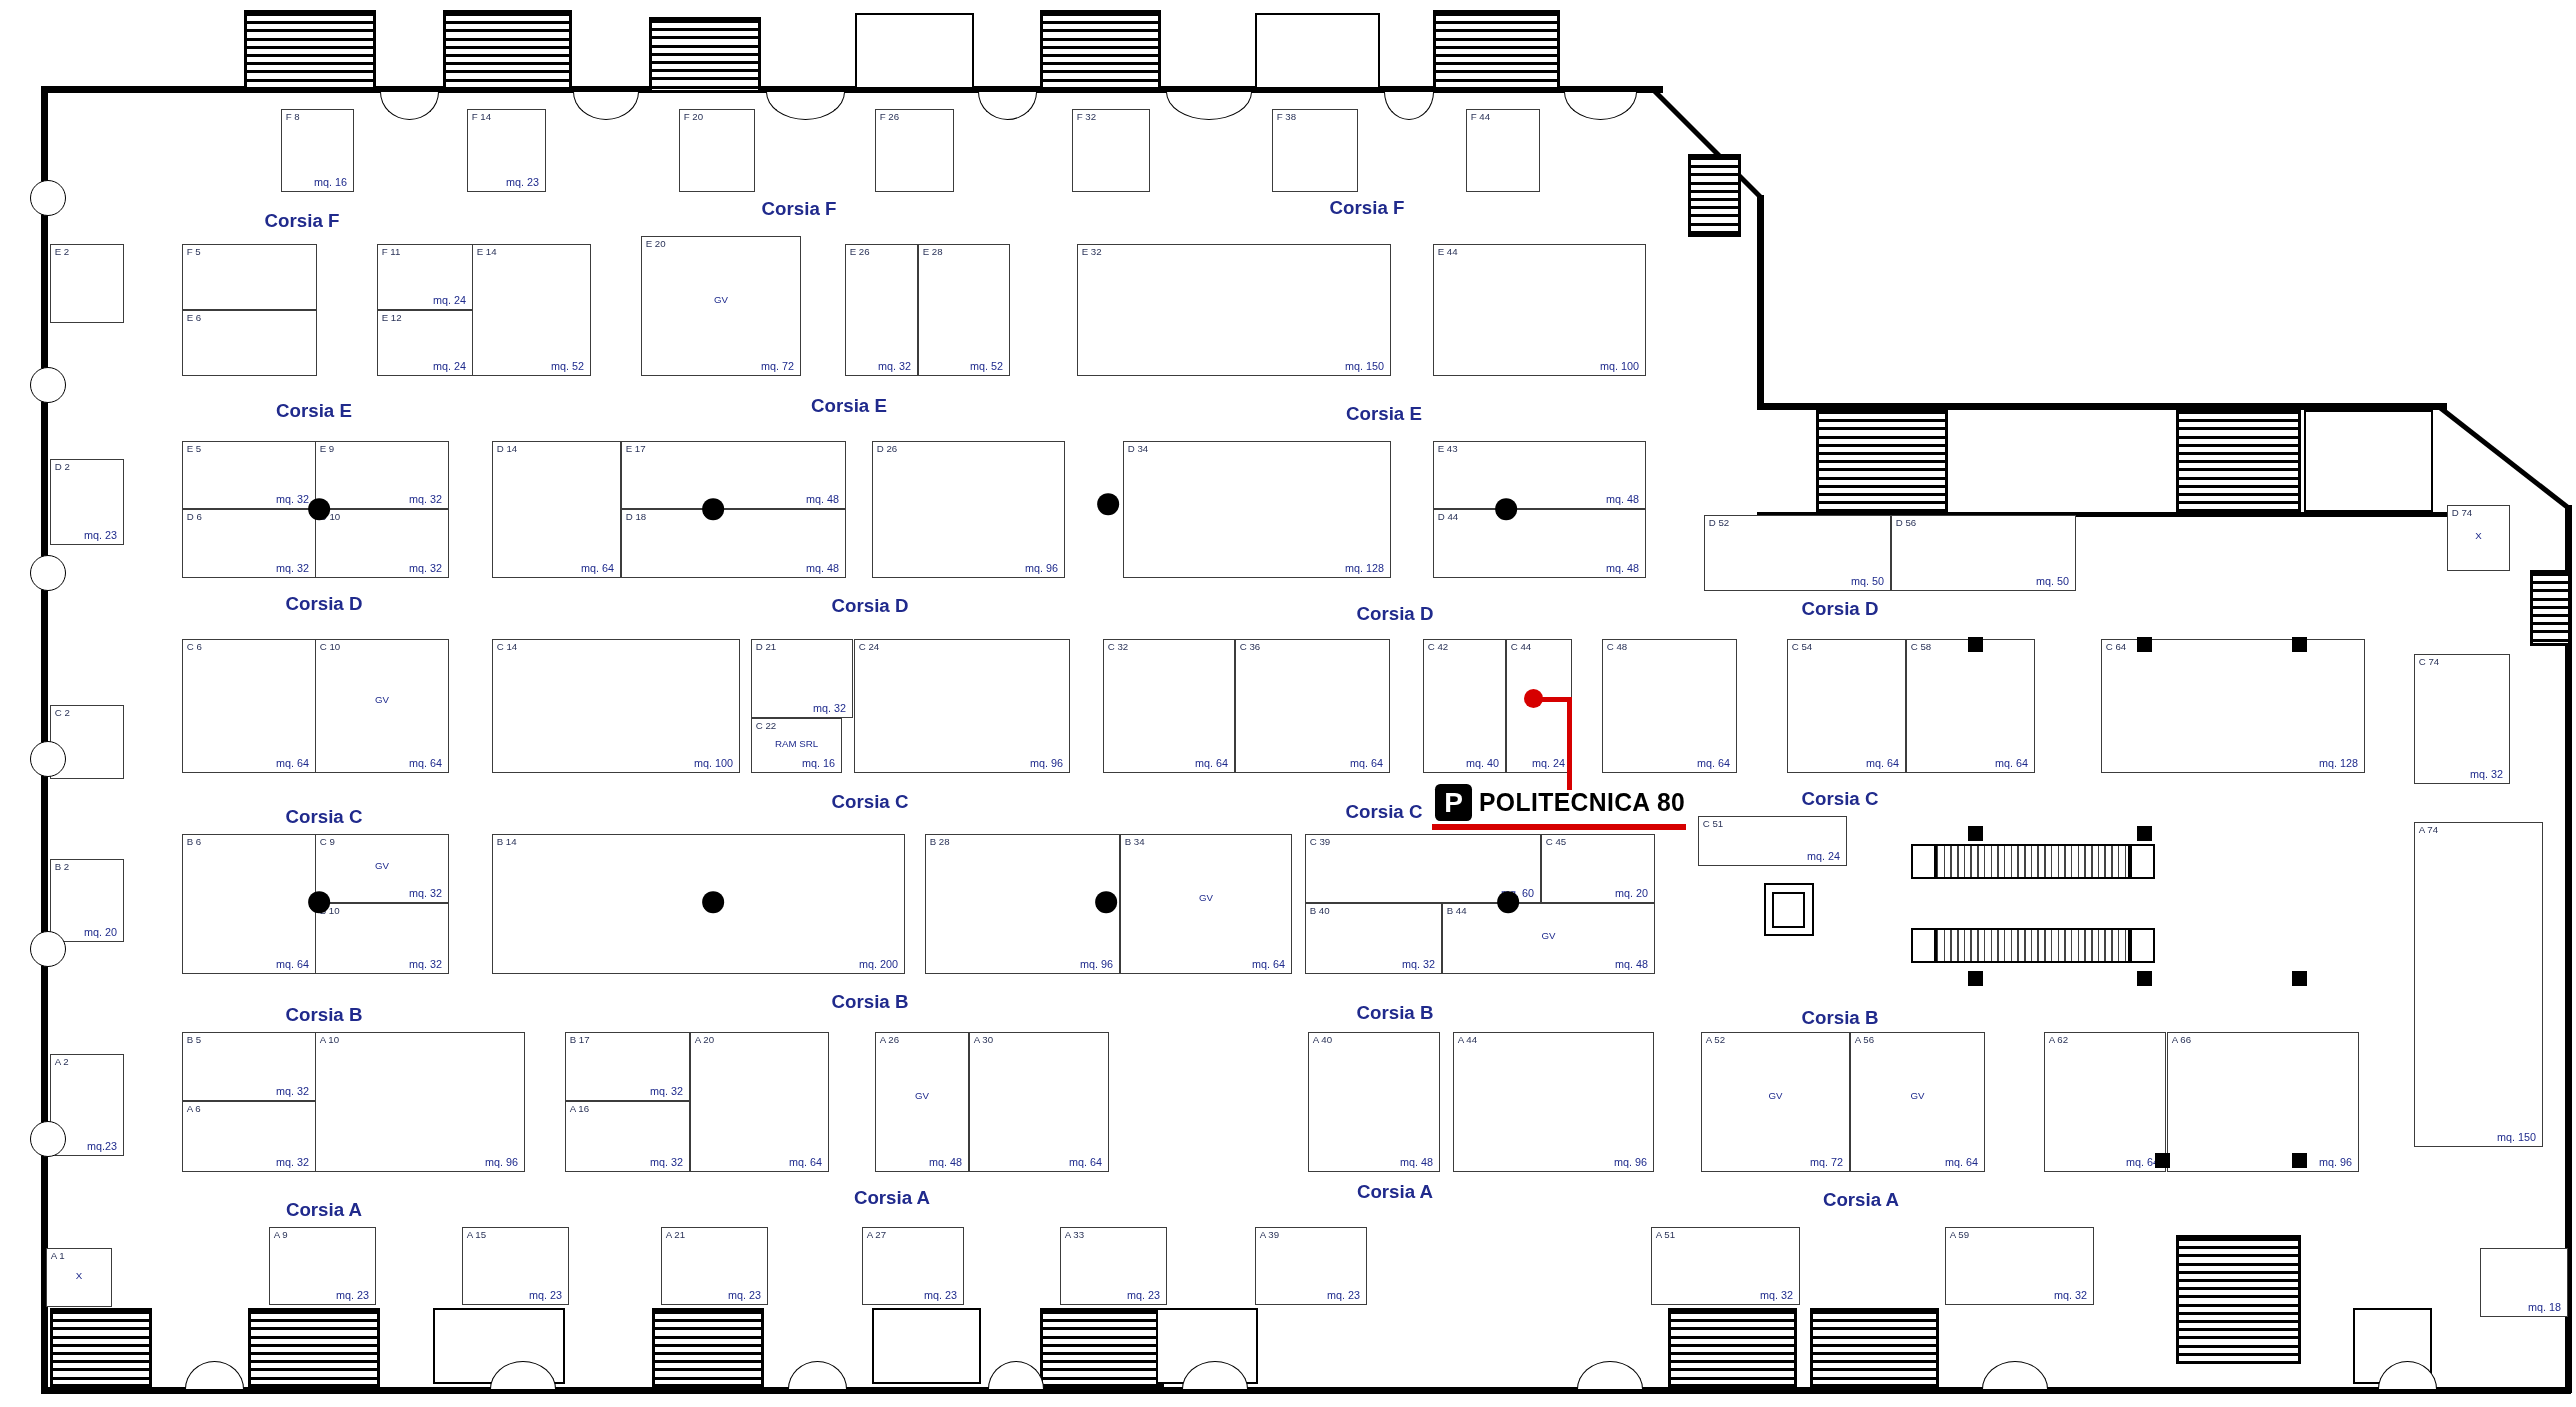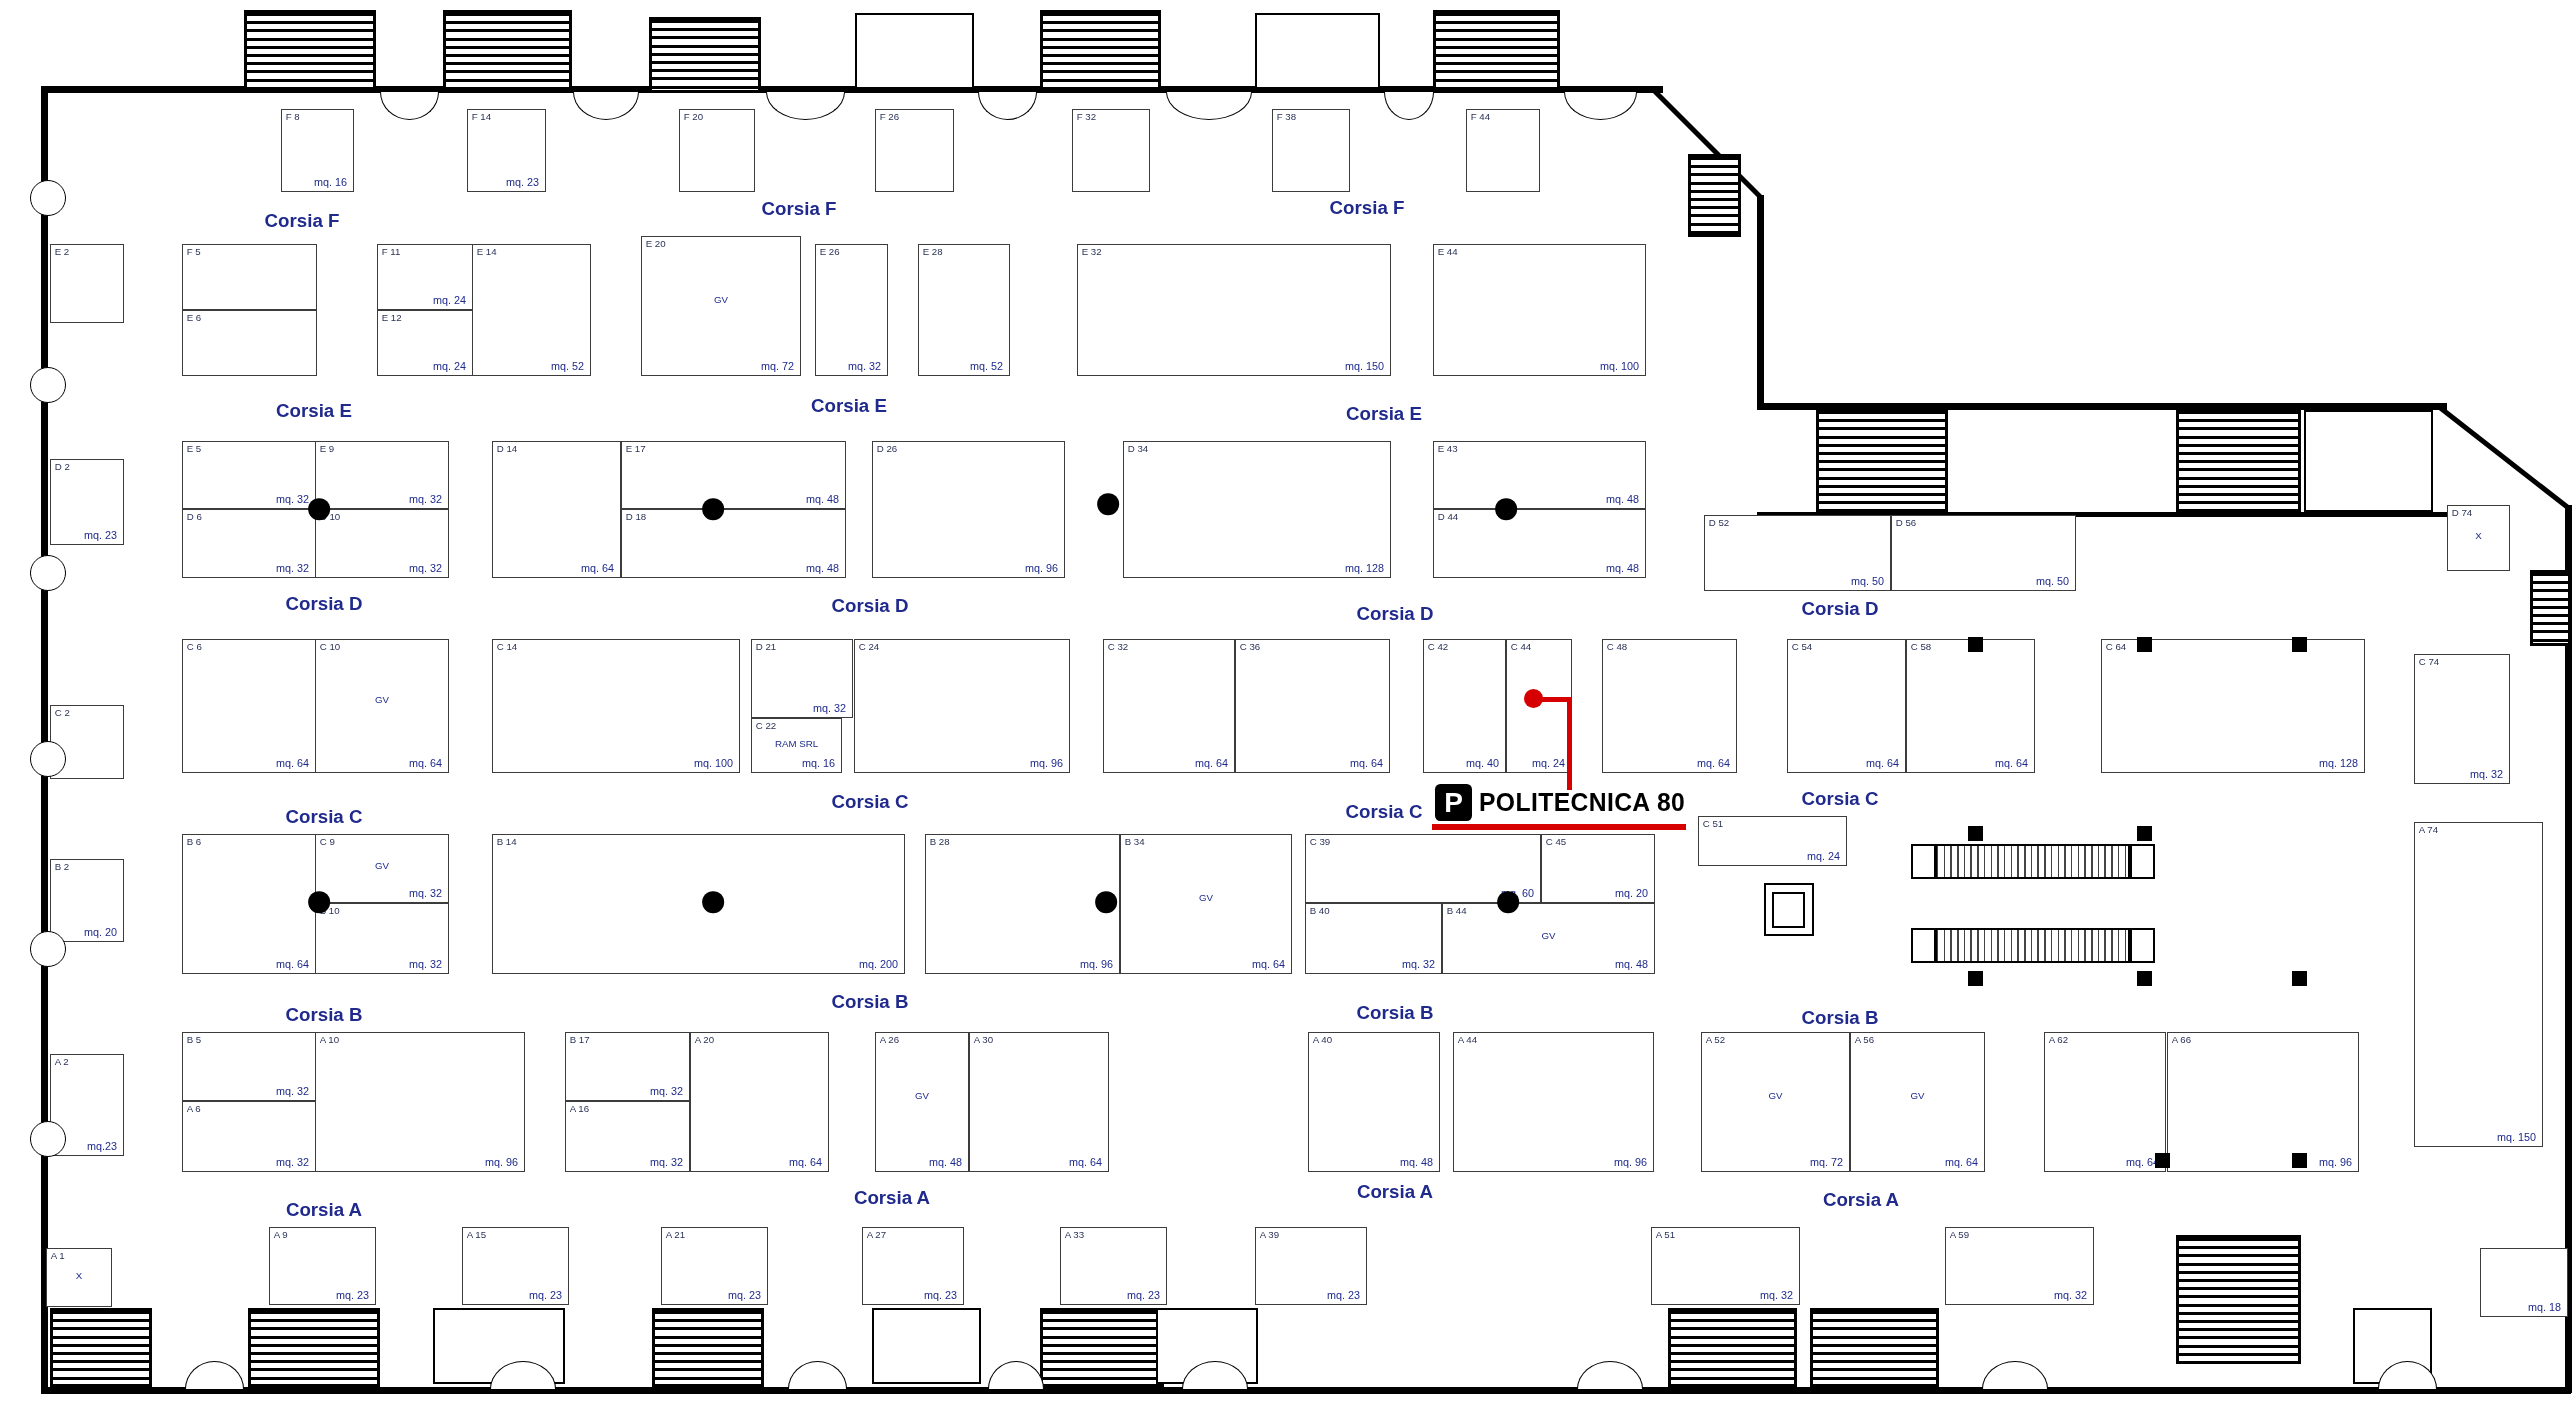--- a/index.html
+++ b/index.html
@@ -79,21 +79,21 @@
       </div>
       <div class="booth" style="left: 679px; top: 109px; width: 76px; height: 83px;">
         <span class="bid">F 20</span>
       </div>
       <div class="booth" style="left: 875px; top: 109px; width: 79px; height: 83px;">
         <span class="bid">F 26</span>
       </div>
       <div class="booth" style="left: 1072px; top: 109px; width: 78px; height: 83px;">
         <span class="bid">F 32</span>
       </div>
-      <div class="booth" style="left: 1272px; top: 109px; width: 78px; height: 83px; padding-left: 36px;">
+      <div class="booth" style="left: 1272px; top: 109px; width: 86px; height: 83px; padding-left: 36px;">
         <span class="bid">F 38</span>
       </div>
       <div class="booth" style="left: 1466px; top: 109px; width: 74px; height: 83px;">
         <span class="bid">F 44</span>
       </div>
       <div class="booth" style="left: 182px; top: 244px; width: 135px; height: 66px;">
         <span class="bid">F 5</span>
       </div>
       <div class="booth" style="left: 182px; top: 310px; width: 135px; height: 66px;">
         <span class="bid">E 6</span>
@@ -108,21 +108,21 @@
       </div>
       <div class="booth" style="left: 472px; top: 244px; width: 119px; height: 132px;">
         <span class="bid">E 14</span>
         <span class="barea">mq. 52</span>
       </div>
       <div class="booth" style="left: 641px; top: 236px; width: 160px; height: 140px;">
         <span class="bid">E 20</span>
         <span class="bnote">GV</span>
         <span class="barea">mq. 72</span>
       </div>
-      <div class="booth" style="left: 815px; top: 244px; width: 73px; height: 132px;">
+      <div class="booth" style="left: 845px; top: 244px; width: 73px; height: 132px;">
         <span class="bid">E 26</span>
         <span class="barea">mq. 32</span>
       </div>
       <div class="booth" style="left: 918px; top: 244px; width: 92px; height: 132px;">
         <span class="bid">E 28</span>
         <span class="barea">mq. 52</span>
       </div>
       <div class="booth" style="left: 1077px; top: 244px; width: 314px; height: 132px;">
         <span class="bid">E 32</span>
         <span class="barea">mq. 150</span>

